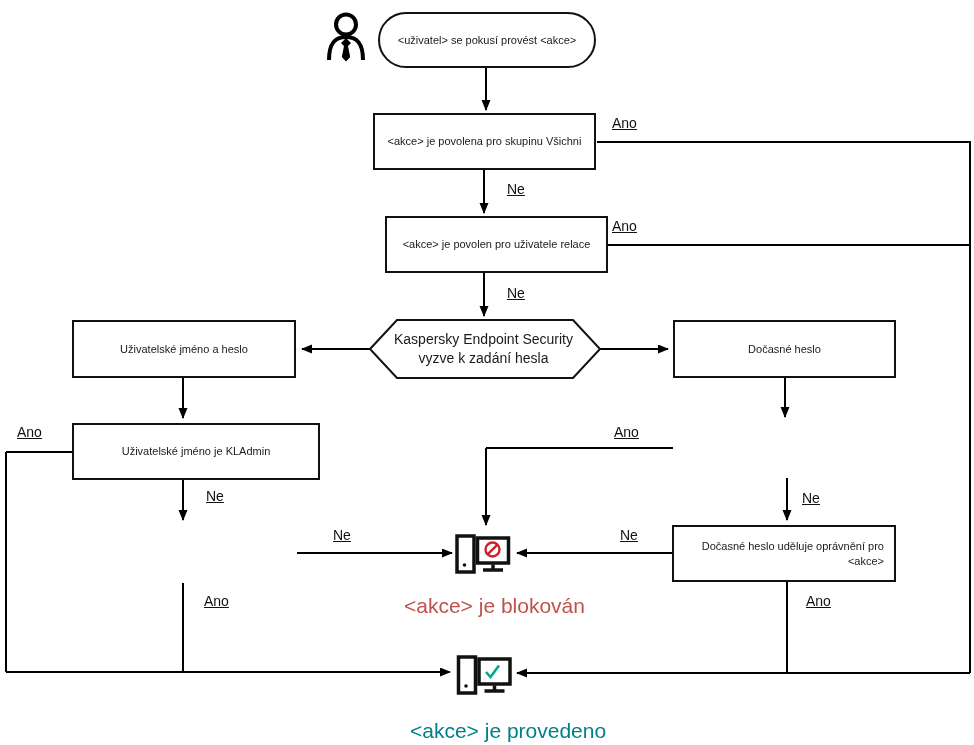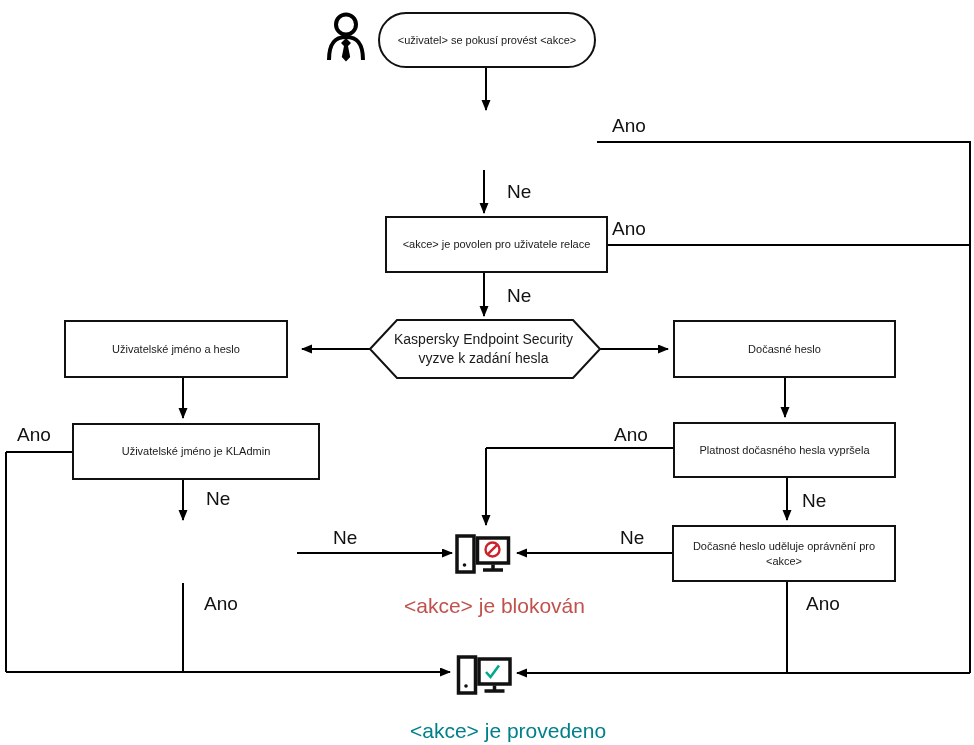--- a/index.html
+++ b/index.html
@@ -1,25 +1,25 @@
 <!DOCTYPE html>
 <html><head>
 <meta charset="utf-8">
 <style>
   html,body{margin:0;padding:0;background:#fff;}
   #canvas{position:relative;width:974px;height:745px;background:#fff;overflow:hidden;
           font-family:"Liberation Sans","DejaVu Sans",sans-serif;}
   #wires{position:absolute;left:0;top:0;width:974px;height:745px;}
   .node{position:absolute;box-sizing:border-box;border:2px solid #111;background:#fff;
-        display:flex;align-items:center;justify-content:center;text-align:center;
+        display:flex;align-items:center;justify-content:center;text-align:right;
         font-size:11px;line-height:1.35;color:#1a1a1a;padding:3px 10px;}
   .stadium{border-radius:28px;}
   .hextext{position:absolute;box-sizing:border-box;display:flex;align-items:center;justify-content:center;
            text-align:center;font-size:14px;line-height:1.35;color:#1a1a1a;background:transparent;}
-  .lbl{position:absolute;font-size:19px;color:#111;white-space:nowrap;}
+  .lbl{position:absolute;font-size:14px;color:#111;white-space:nowrap;text-decoration:underline;}
   .outcome{position:absolute;font-size:21px;text-align:center;white-space:nowrap;}
   .blocked{color:#c0524e;}
   .done{color:#00808a;}
 </style>
 </head>
 <body>
 
 <div id="canvas">
 
   <svg id="wires" viewBox="0 0 974 745">
@@ -78,33 +78,33 @@
       <rect x="458.5" y="657" width="17" height="36" fill="#fff" stroke="#111" stroke-width="3.5"></rect>
       <rect x="479" y="659" width="31" height="25" fill="#fff" stroke="#111" stroke-width="3.5"></rect>
       <path d="M494.5,685.5 V689.5 M484.5,691 H504.5" stroke="#111" stroke-width="3.5" fill="none"></path>
       <circle cx="466" cy="686" r="1.8" fill="#111"></circle>
       <polyline points="486,672 490.5,677 499,665.5" fill="none" stroke="#00a88e" stroke-width="2.6"></polyline>
     </g>
   </svg>
 
   <div class="node stadium" style="left:378px;top:12px;width:218px;height:56px;">&lt;uživatel&gt; se pokusí provést &lt;akce&gt;</div>
 
+  <div class="node" style="left:373px;top:113px;width:223px;height:57px;">&lt;akce&gt; je povolena pro skupinu Všichni</div>
 
   <div class="node" style="left:385px;top:216px;width:223px;height:57px;">&lt;akce&gt; je povolen pro uživatele relace</div>
 
   <div class="hextext" style="left:388px;top:320px;width:191px;height:58px;">Kaspersky Endpoint Security vyzve k zadání hesla</div>
 
-  <div class="node" style="left:64px;top:320px;width:224px;height:58px;">Uživatelské jméno a heslo</div>
+  <div class="node" style="left:72px;top:320px;width:224px;height:58px;">Uživatelské jméno a heslo</div>
 
   <div class="node" style="left:72px;top:423px;width:248px;height:57px;">Uživatelské jméno je KLAdmin</div>
 
 
   <div class="node" style="left:673px;top:320px;width:223px;height:58px;">Dočasné heslo</div>
 
-  <div class="node" style="left:673px;top:422px;width:223px;height:56px;">Platnost dočasného hesla vypršela</div>
 
   <div class="node" style="left:672px;top:525px;width:224px;height:57px;">Dočasné heslo uděluje oprávnění pro &lt;akce&gt;</div>
 
   <div class="lbl" style="left:612px;top:115px;">Ano</div>
   <div class="lbl" style="left:507px;top:181px;">Ne</div>
   <div class="lbl" style="left:612px;top:218px;">Ano</div>
   <div class="lbl" style="left:507px;top:285px;">Ne</div>
 
   <div class="lbl" style="left:17px;top:424px;">Ano</div>
   <div class="lbl" style="left:206px;top:488px;">Ne</div>

